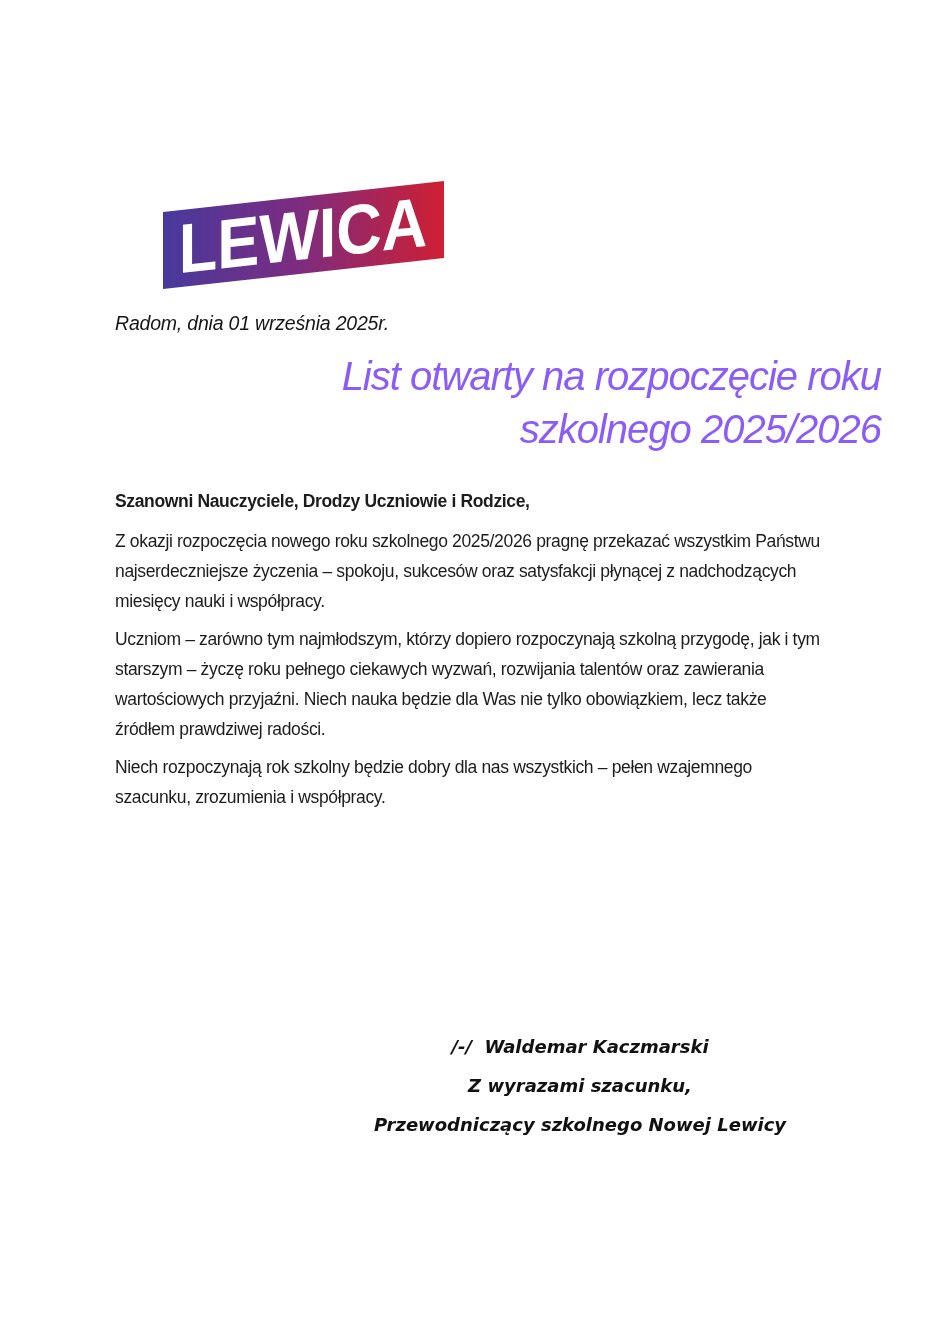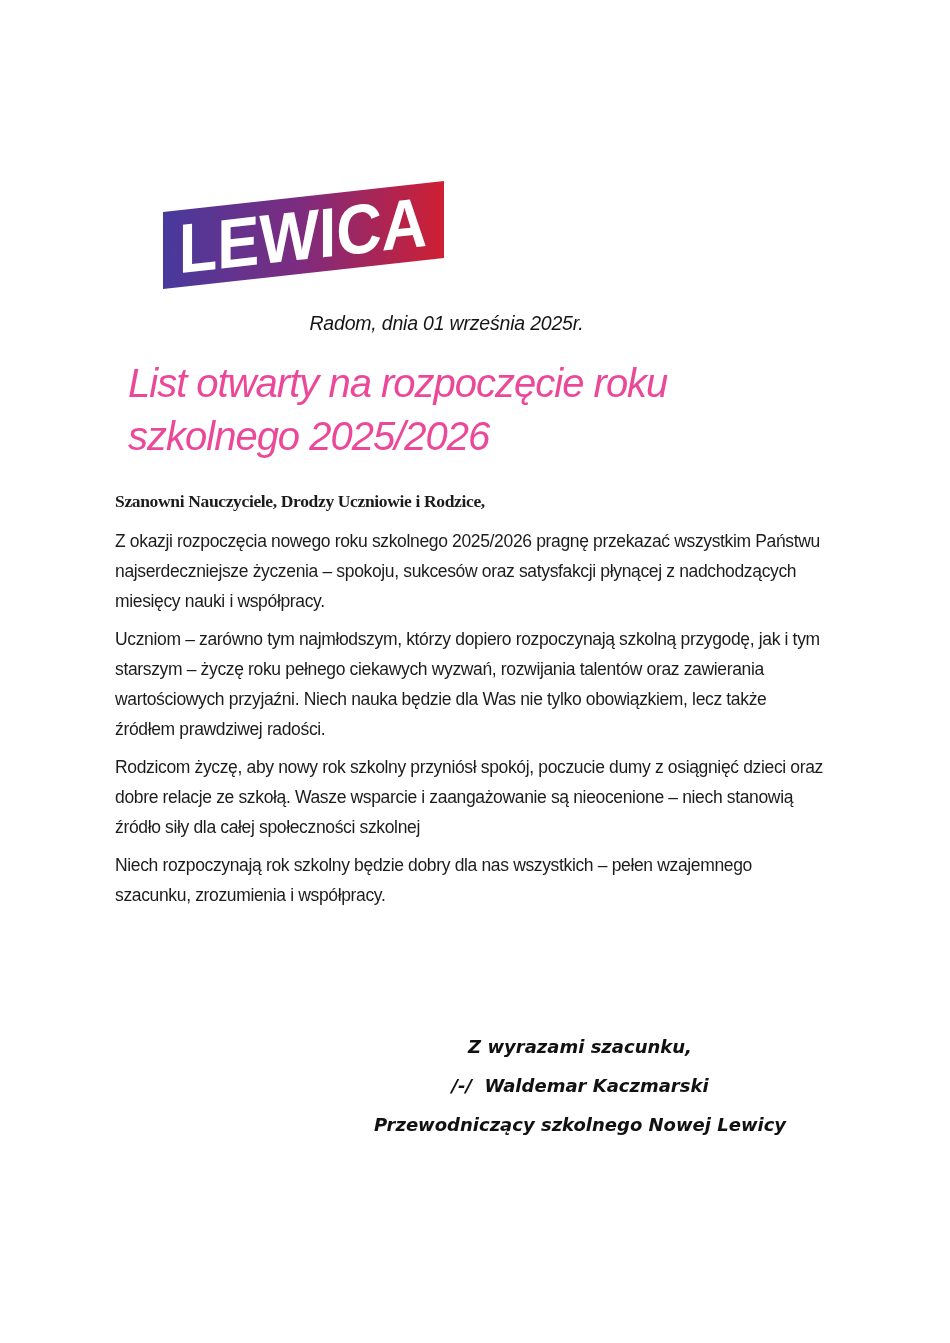--- a/index.html
+++ b/index.html
@@ -41,60 +41,60 @@
     font-family: "Liberation Sans", sans-serif;
     user-select: none;
   }
 
   
   .dateline {
     position: absolute;
     top: 311px;
     left: 115px;
     width: 663px;
-    text-align: center;
+    text-align: left;
     font-style: italic;
     font-size: 19.5px;
     line-height: 24px;
     color: #151515;
     letter-spacing: -0.2px;
   }
 
   
   .title {
     position: absolute;
     top: 342px;
     left: 113px;
     width: 760px;
     font-style: italic;
     font-weight: normal;
     font-size: 40px;
     line-height: 53px;
     letter-spacing: -1px;
-    color: #ec4899;
+    color: #8b5cf6;
     white-space: pre-line;
-    margin: 15px;
+    margin: 8px;
+    text-align: right;
   }
 
   
   .letter-body {
     position: absolute;
     top: 486px;
     left: 115px;
     width: 770px;
     font-size: 17.5px;
     line-height: 30px;
     letter-spacing: -0.35px;
     color: #1c1c1c;
   }
   .salutation {
     font-weight: bold;
     margin: 0 0 10px 0;
     white-space: pre-line;
-    font-family: Liberation Serif, serif;
   }
   .letter-body p.para {
     margin: 8px 0 6px 0;
     white-space: pre-line;
   }
 
   
   .signature {
     position: absolute;
     top: 1036px;
@@ -129,26 +129,23 @@
 
   <div class="letter-body">
     <p class="salutation">Szanowni Nauczyciele, Drodzy Uczniowie i Rodzice,</p>
     <p class="para">Z okazji rozpoczęcia nowego roku szkolnego 2025/2026 pragnę przekazać wszystkim Państwu
 najserdeczniejsze życzenia – spokoju, sukcesów oraz satysfakcji płynącej z nadchodzących
 miesięcy nauki i współpracy.</p>
     <p class="para">Uczniom – zarówno tym najmłodszym, którzy dopiero rozpoczynają szkolną przygodę, jak i tym
 starszym – życzę roku pełnego ciekawych wyzwań, rozwijania talentów oraz zawierania
 wartościowych przyjaźni. Niech nauka będzie dla Was nie tylko obowiązkiem, lecz także
 źródłem prawdziwej radości.</p>
-    <p class="para">Rodzicom życzę, aby nowy rok szkolny przyniósł spokój, poczucie dumy z osiągnięć dzieci oraz
-dobre relacje ze szkołą. Wasze wsparcie i zaangażowanie są nieocenione – niech stanowią
-źródło siły dla całej społeczności szkolnej</p>
     <p class="para">Niech rozpoczynają rok szkolny będzie dobry dla nas wszystkich – pełen wzajemnego
 szacunku, zrozumienia i współpracy.</p>
   </div>
 
   <div class="signature">
+    <div class="sig-line">/-/  Waldemar Kaczmarski</div>
     <div class="sig-line">Z wyrazami szacunku,</div>
-    <div class="sig-line">/-/  Waldemar Kaczmarski</div>
     <div class="sig-line">Przewodniczący szkolnego Nowej Lewicy</div>
   </div>
 
 </div>
 
 </body></html>

